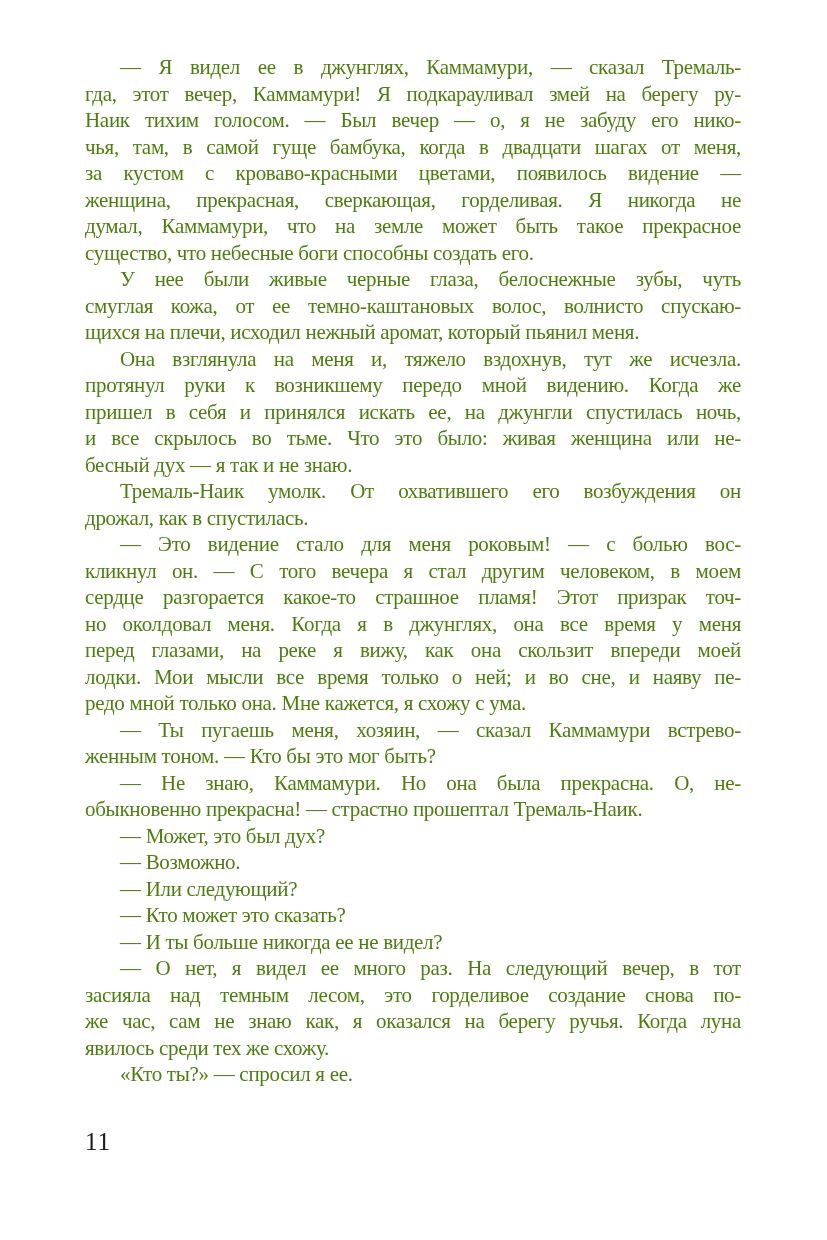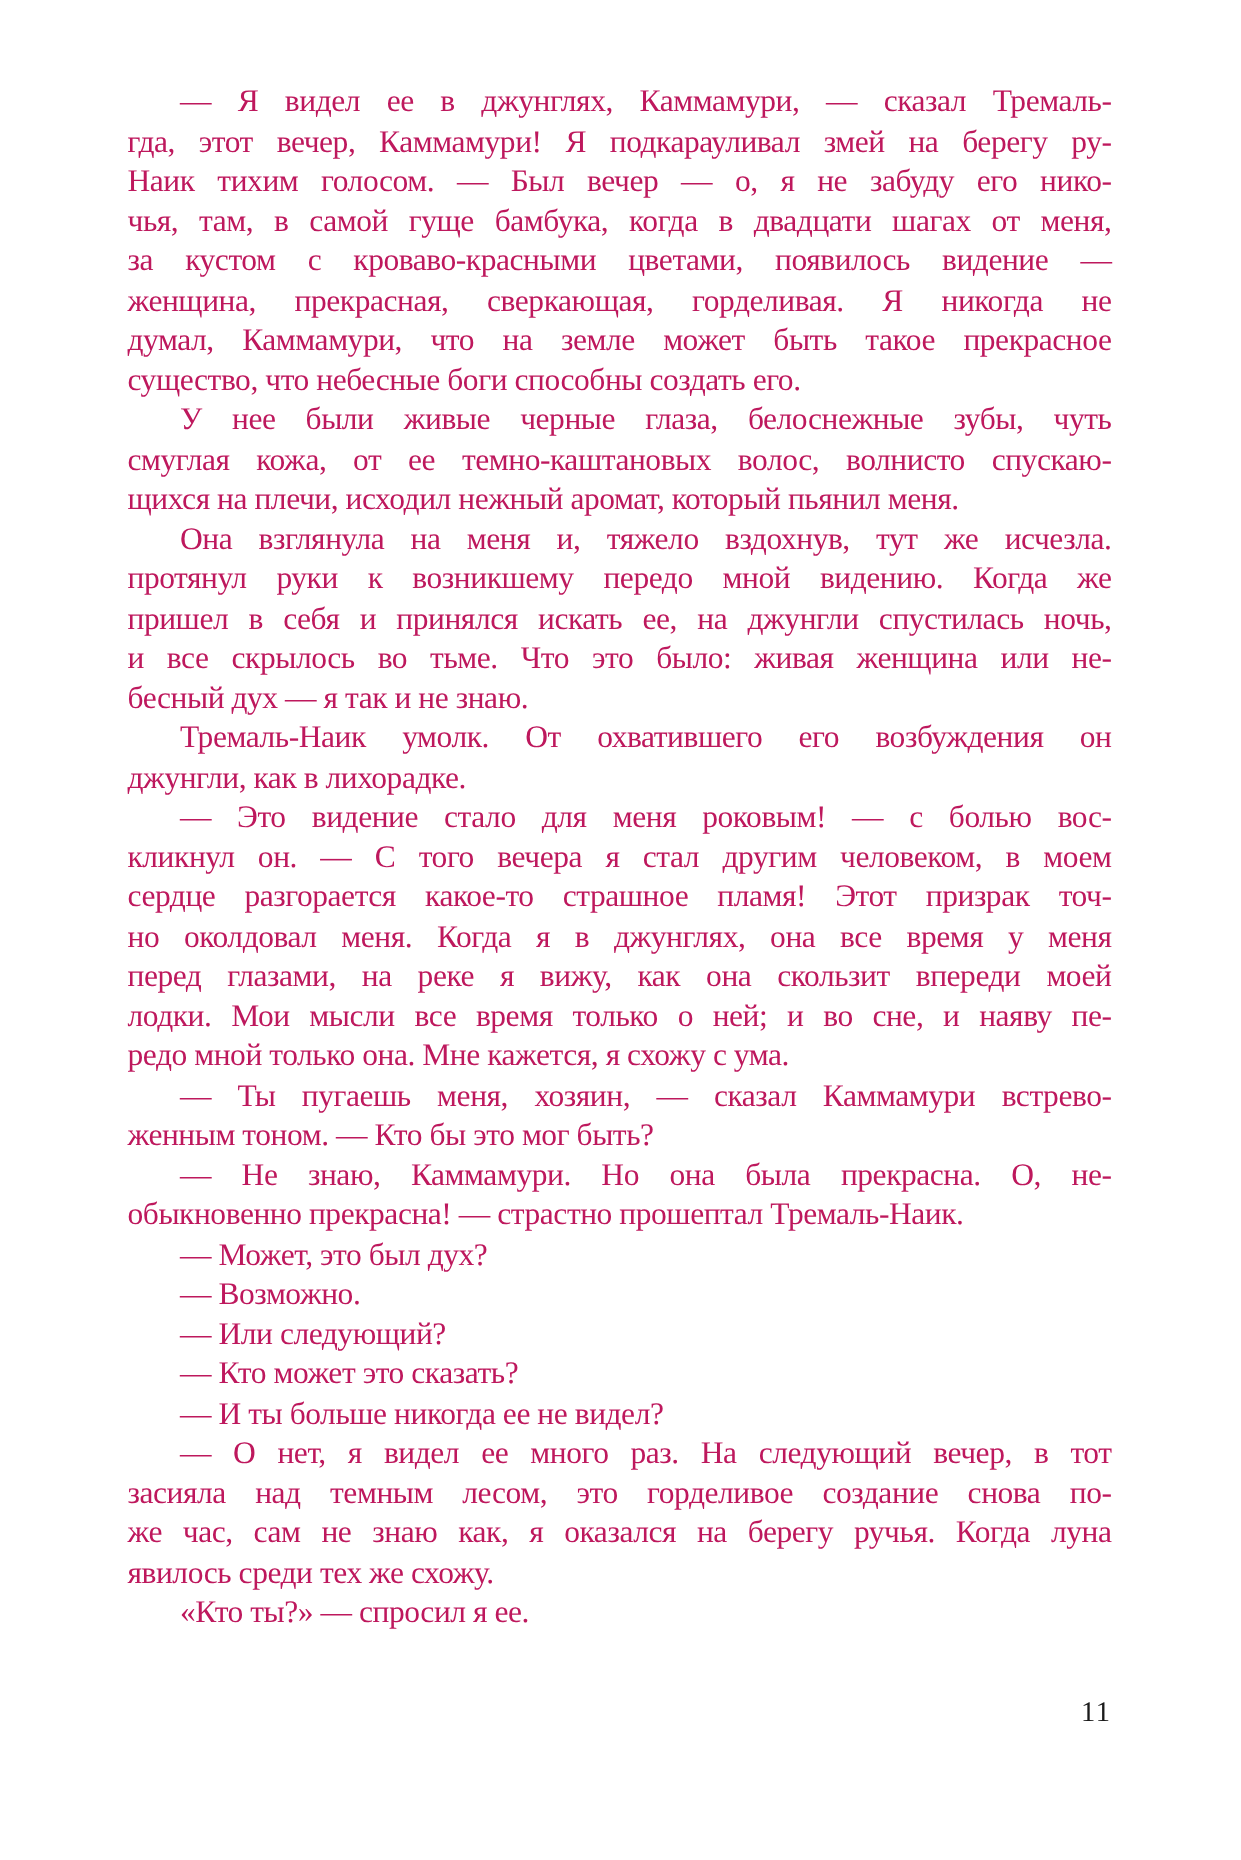--- a/index.html
+++ b/index.html
@@ -19,21 +19,21 @@
     top: 0; left: 0;
     width: 827px;
     height: 1240px;
     background: #ffffff;
   }
   .text-block {
     position: absolute;
     top: 54px;
     left: 85px;
     width: 656px;
-    color: #be185d;
+    color: #4d7c0f;
     font-size: 21px;
     line-height: 26.5px;
     letter-spacing: -0.3px;
   }
   .para { margin: 0; padding: 0; }
   .ln {
     text-align: justify;
     text-align-last: justify;
     -moz-text-align-last: justify;
     white-space: normal;
@@ -43,23 +43,23 @@
     -moz-text-align-last: left;
   }
   .ln.first {
     text-indent: 35px;
   }
   .folio {
     position: absolute;
     top: 1130px;
     left: 85px;
     width: 656px;
-    text-align: right;
+    text-align: left;
     color: #1b1b1b;
-    font-size: 19px;
+    font-size: 25px;
     letter-spacing: 1px;
     line-height: 24px;
   }
 </style>
 </head>
 <body>
 
 <div class="page">
   <div class="text-block">
       <div class="para">
@@ -79,21 +79,21 @@
       </div>
       <div class="para">
         <div class="ln first">Она взглянула на меня и, тяжело вздохнув, тут же исчезла.</div>
         <div class="ln">протянул руки к возникшему передо мной видению. Когда же</div>
         <div class="ln">пришел в себя и принялся искать ее, на джунгли спустилась ночь,</div>
         <div class="ln">и все скрылось во тьме. Что это было: живая женщина или не-</div>
         <div class="ln last">бесный дух — я так и не знаю.</div>
       </div>
       <div class="para">
         <div class="ln first">Тремаль-Наик умолк. От охватившего его возбуждения он</div>
-        <div class="ln last">джунгли, как в лихорадке.</div>
+        <div class="ln last">дрожал, как в спустилась.</div>
       </div>
       <div class="para">
         <div class="ln first">— Это видение стало для меня роковым! — с болью вос-</div>
         <div class="ln">кликнул он. — С того вечера я стал другим человеком, в моем</div>
         <div class="ln">сердце разгорается какое-то страшное пламя! Этот призрак точ-</div>
         <div class="ln">но околдовал меня. Когда я в джунглях, она все время у меня</div>
         <div class="ln">перед глазами, на реке я вижу, как она скользит впереди моей</div>
         <div class="ln">лодки. Мои мысли все время только о ней; и во сне, и наяву пе-</div>
         <div class="ln last">редо мной только она. Мне кажется, я схожу с ума.</div>
       </div>

